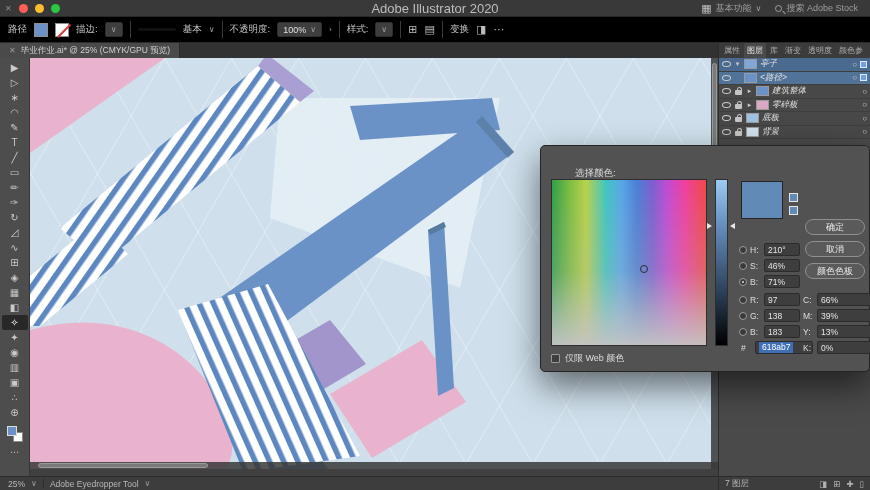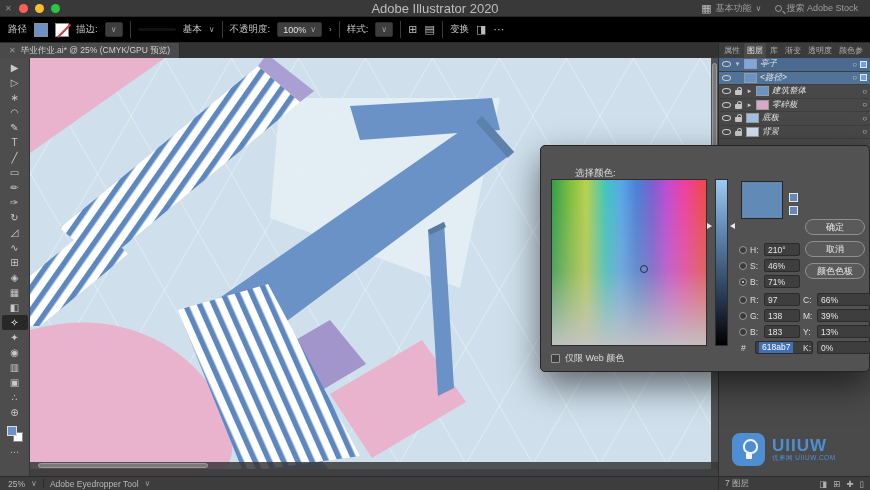--- a/index.html
+++ b/index.html
@@ -327,27 +327,20 @@
         <span class="eye"></span>
         <span class="lockw">
             <span class="lock"></span>
           </span>
         <span class="thumb" style="background: rgb(207, 224, 236);"></span>
         <span class="lname">背景</span>
         <span class="ltarget">○</span>
       </div>
     </div>
 
-    <div class="watermark">
-      <span class="wm-icon"></span>
-      <span class="wm-text">
-        <span class="wm-brand">UIIUW</span>
-        <span class="wm-sub">优界网 UIIUW.COM</span>
-      </span>
-    </div>
 
     <div class="panel-footer">
       <span>7 图层</span>
       <span class="pf-icons">
         <span>◨</span>
         <span>⊞</span>
         <span>✚</span>
         <span>▯</span>
       </span>
     </div>

